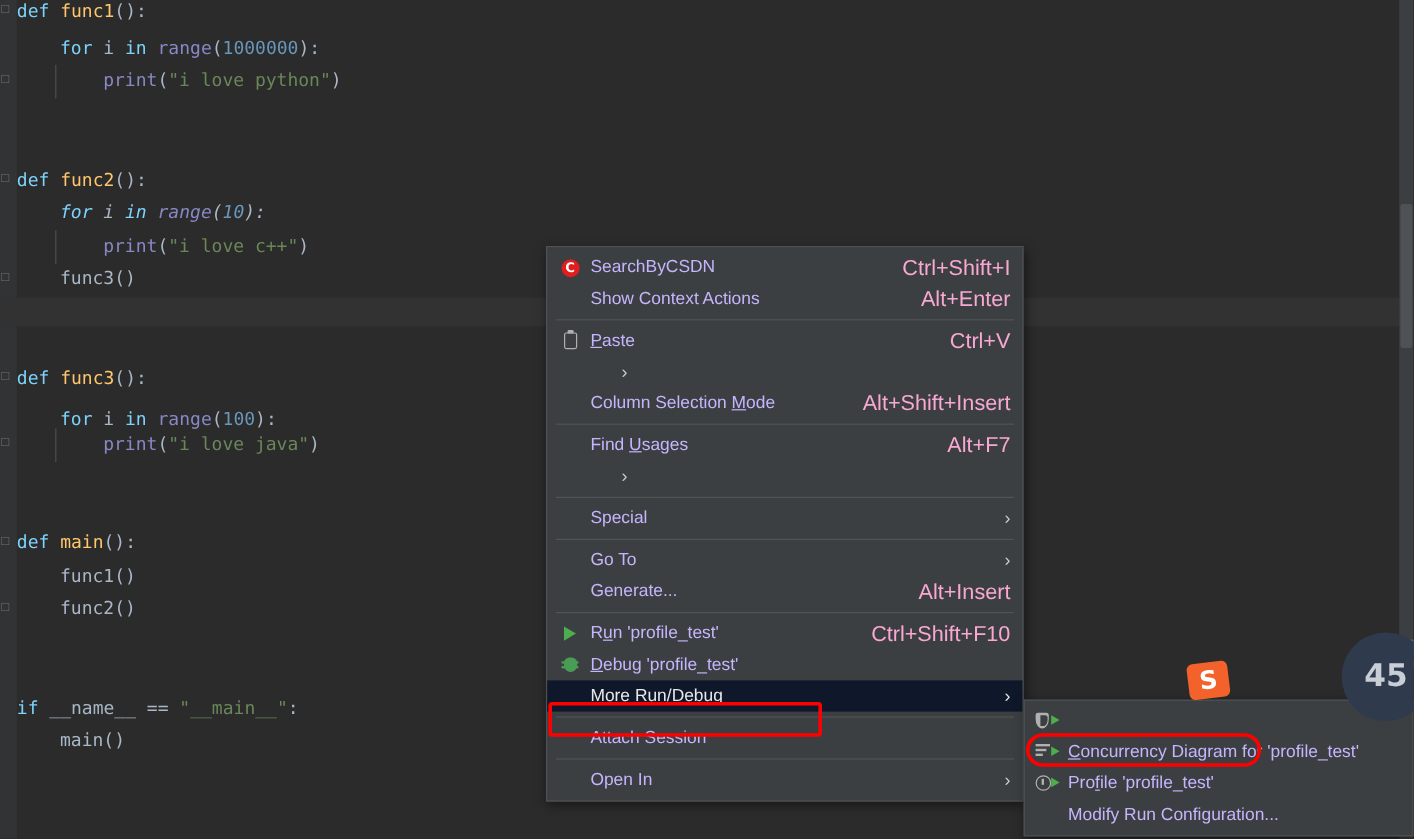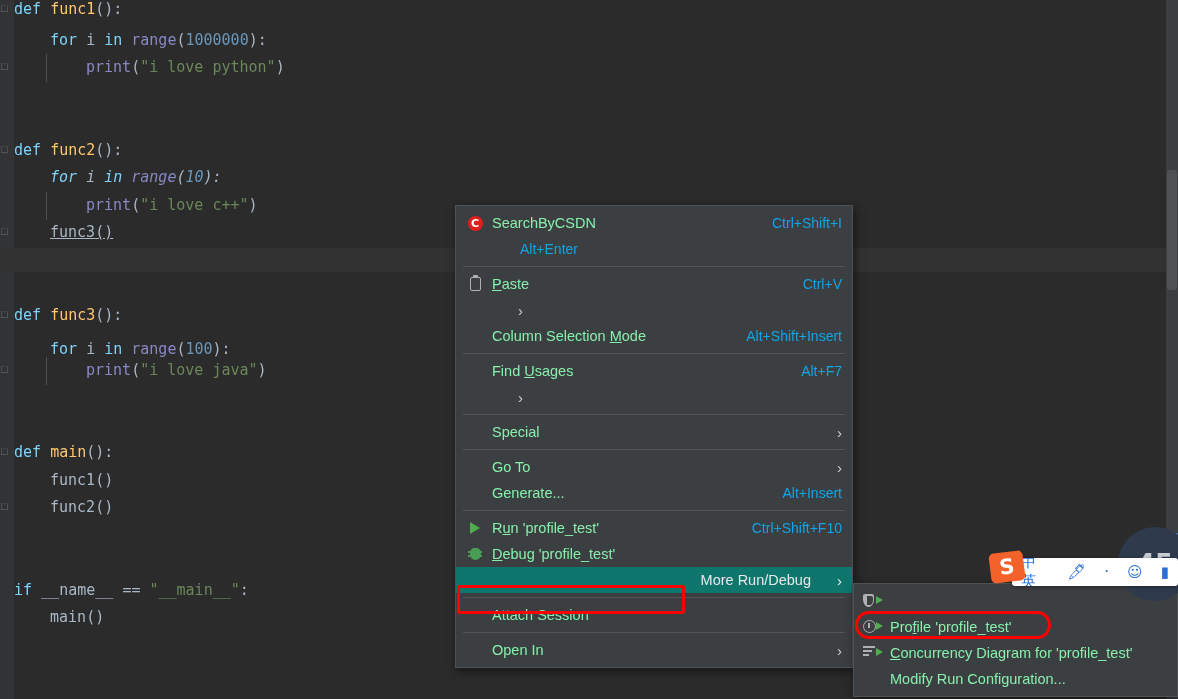--- a/index.html
+++ b/index.html
@@ -88,29 +88,29 @@
     height: 26px;
     padding: 0 10px 0 8px;
     white-space: nowrap;
     cursor: default;
   }
   .mi .ico {
     width: 22px; min-width: 22px; height: 18px;
     display: flex; align-items: center; justify-content: center;
     margin-right: 6px;
   }
-  .mi .lbl { flex: 1; color: #86efac; }
+  .mi .lbl { flex: 1; color: #c4b5fd; }
   .mi .lbl u { text-decoration: underline; }
   .mi .sc {
-    color: #0ea5e9; margin-left: 28px; font-size: 14px; text-align: right;
+    color: #f9a8d4; margin-left: 28px; font-size: 18px; text-align: right;
   }
   .mi .arrow {
     margin-left: 26px; color: #cfcfcf; font-size: 15px; line-height: 1;
   }
-  .mi.sel { background: #0f766e; text-align: right; }
+  .mi.sel { background: #0f172a; }
   .mi.sel .lbl, .mi.sel .arrow { color: #e8e8e8; }
   .sep {
     height: 1px; margin: 4px 7px; background: #515457;
   }
 
   
   .csdn {
     width: 15px; height: 15px; border-radius: 50%;
     background: #e01e1e;
     display: flex; align-items: center; justify-content: center;
@@ -238,21 +238,21 @@
     <div class="indent-guide" style="left:46px; top:192px; height:28px;"></div>
     <div class="indent-guide" style="left:46px; top:357px; height:28px;"></div>
 
     <div id="code-layer">
         <div class="code-line" style="top: 0px; padding-left: 0px;"><span class="kw">def </span><span class="fn">func1</span><span class="pun">():</span></div>
         <div class="code-line" style="top: 31px; padding-left: 36px;"><span class="kw">for </span><span class="ident">i </span><span class="kw">in </span><span class="bfn">range</span><span class="pun">(</span><span class="num">1000000</span><span class="pun">):</span></div>
         <div class="code-line" style="top: 58px; padding-left: 72px;"><span class="bfn">print</span><span class="pun">(</span><span class="str">"i love python"</span><span class="pun">)</span></div>
         <div class="code-line" style="top: 141px; padding-left: 0px;"><span class="kw">def </span><span class="fn">func2</span><span class="pun">():</span></div>
         <div class="code-line" style="top: 168px; padding-left: 36px; font-style: italic;"><span class="kw">for </span><span class="ident">i </span><span class="kw">in </span><span class="bfn">range</span><span class="pun">(</span><span class="num">10</span><span class="pun">):</span></div>
         <div class="code-line" style="top: 196px; padding-left: 72px;"><span class="bfn">print</span><span class="pun">(</span><span class="str">"i love c++"</span><span class="pun">)</span></div>
-        <div class="code-line" style="top: 223px; padding-left: 36px; text-decoration: underline;"><span class="ident">func3</span><span class="pun">()</span></div>
+        <div class="code-line" style="top: 223px; padding-left: 36px;"><span class="ident">func3</span><span class="pun">()</span></div>
         <div class="code-line" style="top: 306px; padding-left: 0px;"><span class="kw">def </span><span class="fn">func3</span><span class="pun">():</span></div>
         <div class="code-line" style="top: 340px; padding-left: 36px;"><span class="kw">for </span><span class="ident">i </span><span class="kw">in </span><span class="bfn">range</span><span class="pun">(</span><span class="num">100</span><span class="pun">):</span></div>
         <div class="code-line" style="top: 361px; padding-left: 72px;"><span class="bfn">print</span><span class="pun">(</span><span class="str">"i love java"</span><span class="pun">)</span></div>
         <div class="code-line" style="top: 443px; padding-left: 0px;"><span class="kw">def </span><span class="fn">main</span><span class="pun">():</span></div>
         <div class="code-line" style="top: 471px; padding-left: 36px;"><span class="ident">func1</span><span class="pun">()</span></div>
         <div class="code-line" style="top: 498px; padding-left: 36px;"><span class="ident">func2</span><span class="pun">()</span></div>
         <div class="code-line" style="top: 581px; padding-left: 0px;"><span class="kw">if </span><span class="ident">__name__ </span><span class="pun">== </span><span class="str">"__main__"</span><span class="pun">:</span></div>
         <div class="code-line" style="top: 608px; padding-left: 36px;"><span class="ident">main</span><span class="pun">()</span></div>
       </div>
 
@@ -278,20 +278,21 @@
         <span class="ico">
           <span class="csdn">C</span>
         </span>
         <span class="lbl">SearchByCSDN</span>
         <span class="sc">Ctrl+Shift+I</span>
       </div>
       <div class="mi">
         <span class="ico">
           <span><span class="bulb-top"></span><span class="bulb-base"></span></span>
         </span>
+        <span class="lbl">Show Context Actions</span>
         <span class="sc">Alt+Enter</span>
       </div>
       <div class="sep"></div>
       <div class="mi">
         <span class="ico">
           <span class="clip"></span>
         </span>
         <span class="lbl"><u>P</u>aste</span>
         <span class="sc">Ctrl+V</span>
       </div>
@@ -364,58 +365,51 @@
     </div>
 
   <div class="menu" id="submenu" style="left: 853px; top: 583px; width: 325px;">
       <div class="mi">
         <span class="ico">
           <span class="ico-combo">
             <span class="base shield"></span>
             <span class="pl play-sm"></span>
           </span>
         </span>
-      </div>
-      <div class="mi">
-        <span class="ico">
-          <span class="ico-combo">
-            <span class="base clock"></span>
-            <span class="pl play-sm"></span>
-          </span>
-        </span>
-        <span class="lbl">Pro<u>f</u>ile 'profile_test'</span>
       </div>
       <div class="mi">
         <span class="ico">
           <span class="ico-combo">
             <span class="base lines">
               <i></i>
               <i></i>
               <i></i>
             </span>
             <span class="pl play-sm"></span>
           </span>
         </span>
         <span class="lbl"><u>C</u>oncurrency Diagram for 'profile_test'</span>
       </div>
       <div class="mi">
+        <span class="ico">
+          <span class="ico-combo">
+            <span class="base clock"></span>
+            <span class="pl play-sm"></span>
+          </span>
+        </span>
+        <span class="lbl">Pro<u>f</u>ile 'profile_test'</span>
+      </div>
+      <div class="mi">
         <span class="ico"></span>
         <span class="lbl">Modify Run Configuration...</span>
       </div>
     </div>
 
   <div id="boxes">
       <div class="redbox" style="left: 457px; top: 585px; width: 228px; height: 29px;"></div>
       <div class="redbox rounded" style="left: 855px; top: 611px; width: 196px; height: 28px;"></div>
     </div>
 
   <div id="avatar-badge" style="left: 1118px; top: 527px; width: 74px; height: 74px;">45</div>
 
-  <div id="ime-bar" style="left: 1012px; top: 558px; width: 166px; height: 28px;">
-      <span class="ime-ico">中英</span>
-      <span class="ime-ico">🖊</span>
-      <span class="ime-ico">·</span>
-      <span class="ime-ico">☺</span>
-      <span class="ime-ico">▮</span>
-    </div>
   <div id="sogou-logo" style="left: 990px; top: 552px;">S</div>
 
 </div>
 
 </body></html>

